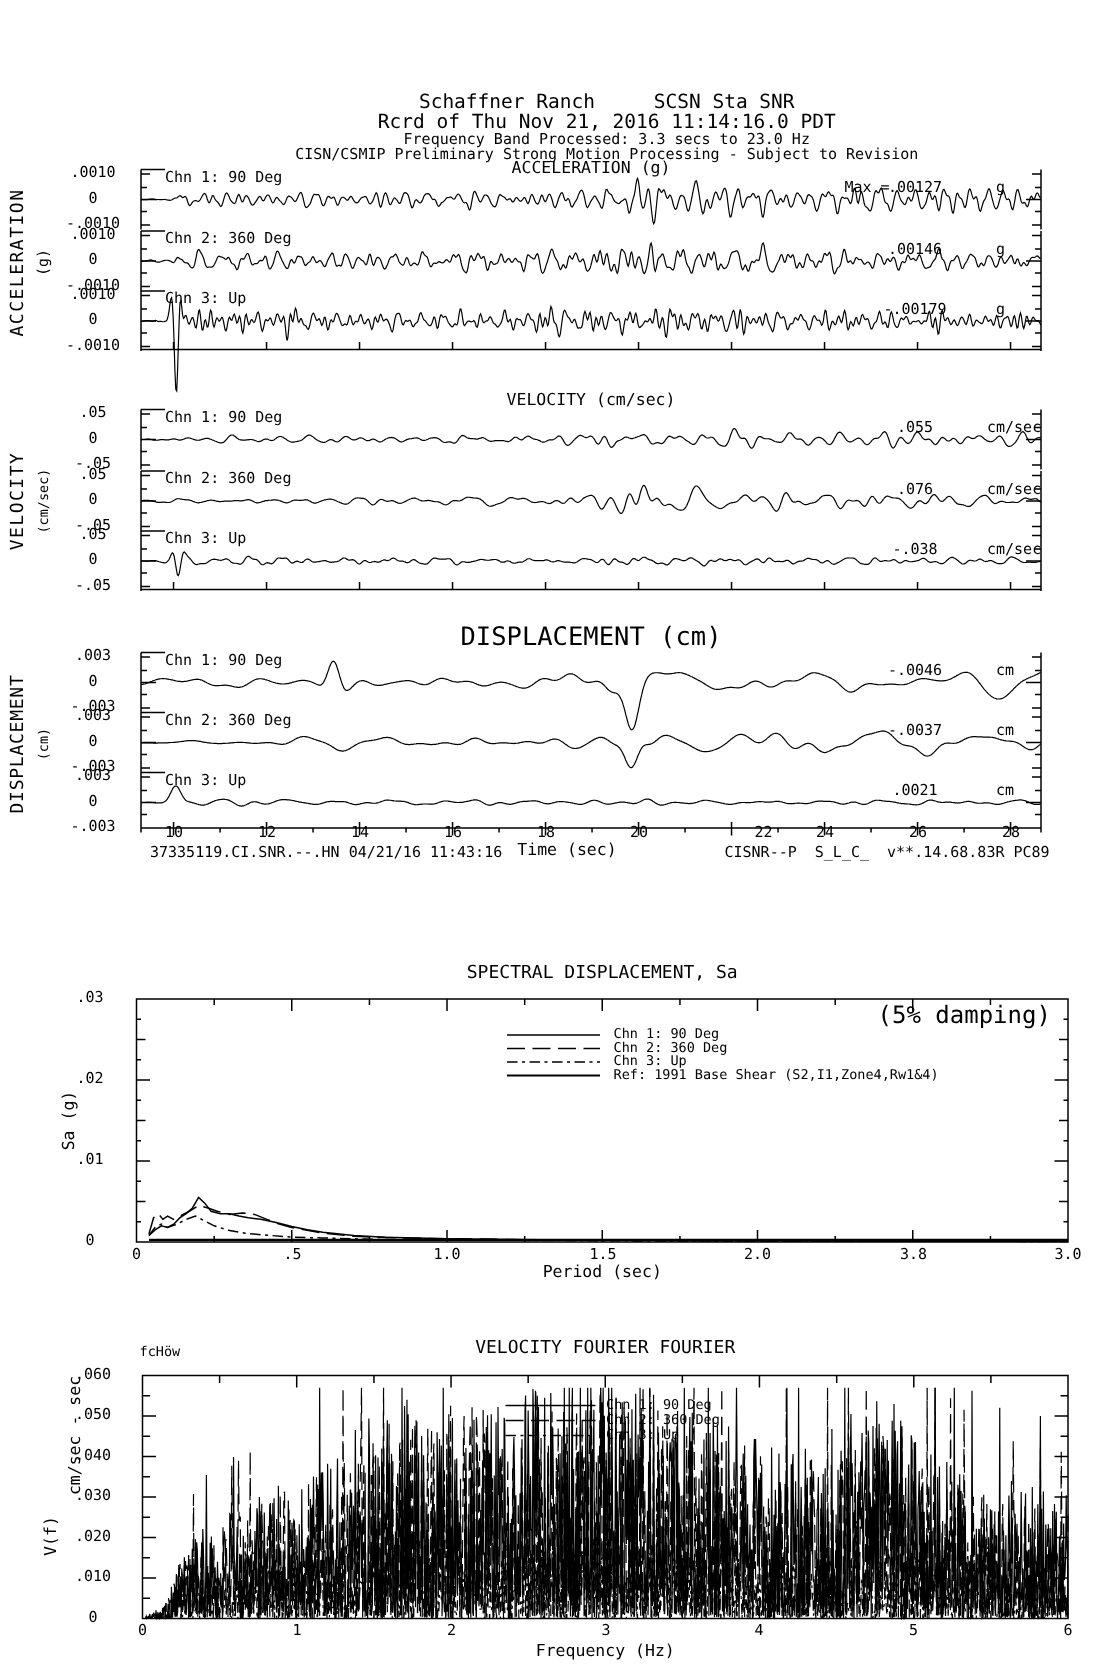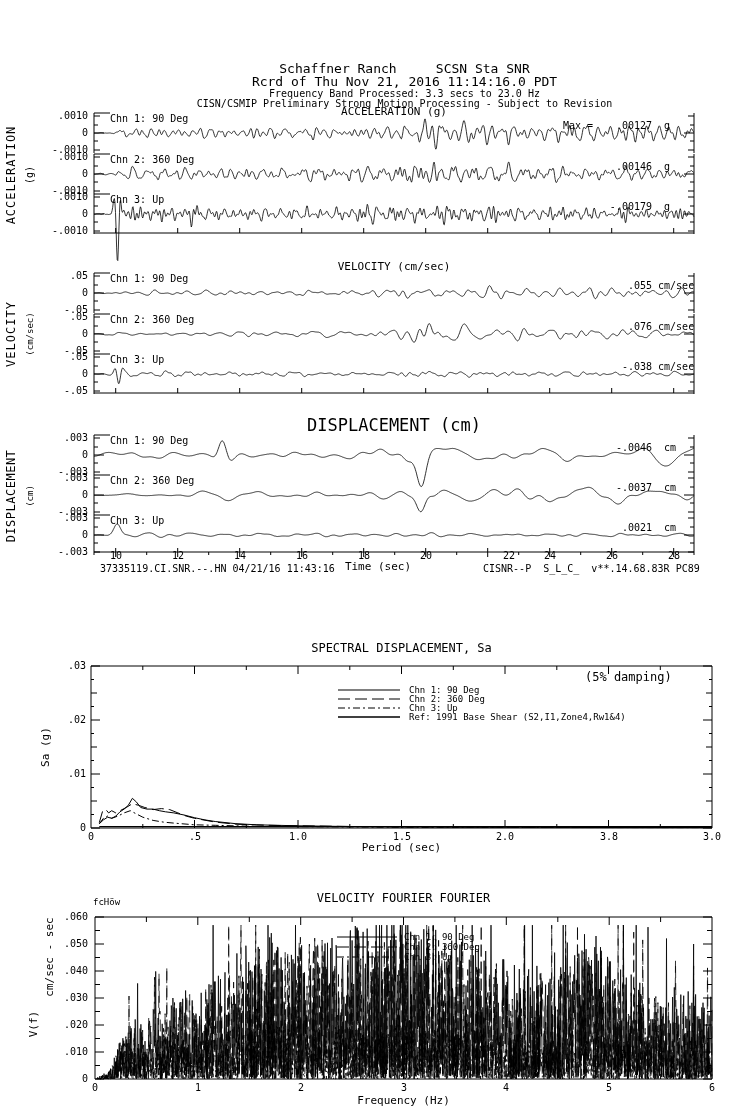--- a/index.html
+++ b/index.html
@@ -1,21 +1,21 @@
 <!DOCTYPE html>
 <html><head>
 <meta charset="utf-8">
 <style>
   html,body{margin:0;padding:0;background:#fff}
   .page{position:relative;width:739px;height:1115px;background:#fff;overflow:hidden;
         font-family:"DejaVu Sans Mono","Liberation Mono",monospace;color:#000}
   svg{position:absolute;left:0;top:0}
   .lab{position:absolute;font-size:10px;line-height:10px;white-space:pre}
   .ctr{text-align:center}
-  .yt{text-align:right}
+  .yt{text-align:center}
   .rot{transform:translate(-50%,-50%) rotate(-90deg);transform-origin:center}
 </style>
 </head>
 <body>
 
 <div class="page">
   <svg id="plots" width="739" height="1115">
       <path d="M94 113h16M94 113V153M94 116h6M694 116h-6M94 125h4M694 125h-4M94 133h10M694 133h-10M94 141h4M694 141h-4M94 150h6M694 150h-6M694 113V153M94 154h16M94 154V194M94 157h6M694 157h-6M94 166h4M694 166h-4M94 174h10M694 174h-10M94 182h4M694 182h-4M94 191h6M694 191h-6M694 154V194M94 194h16M94 194V234M94 197h6M694 197h-6M94 206h4M694 206h-4M94 214h10M694 214h-10M94 222h4M694 222h-4M94 231h6M694 231h-6M694 194V234M94 233H694M115.7 233v-5M177.7 233v-5M239.7 233v-5M301.7 233v-5M363.7 233v-5M425.7 233v-5M487.7 233v-5M549.7 233v-5M611.7 233v-5M673.7 233v-5" fill="none" stroke="#000" stroke-width="1"></path>
       <path d="M94.0 133.1L94.6 133.1L95.1 133.1L95.7 133.1L96.3 133.1L96.8 133.1L97.4 133.1L98.0 133.1L98.5 133.0L99.1 132.9L99.7 132.8L100.2 132.7L100.8 132.7L101.4 132.7L101.9 132.7L102.5 132.8L103.1 132.9L103.6 133.0L104.2 133.1L104.8 133.1L105.3 133.0L105.9 133.0L106.4 133.1L107.0 133.1L107.6 133.1L108.1 133.1L108.7 133.0L109.3 133.0L109.8 132.9L110.4 133.0L111.0 133.2L111.5 133.3L112.1 133.4L112.7 133.4L113.2 133.6L113.8 133.5L114.4 133.3L114.9 133.0L115.5 132.6L116.1 132.3L116.6 132.1L117.2 132.0L117.8 131.9L118.3 131.6L118.9 131.1L119.5 130.6L120.0 130.4L120.6 130.7L121.2 131.3L121.7 131.7L122.3 131.6L122.9 131.2L123.4 131.0L124.0 131.4L124.6 132.7L125.1 134.5L125.7 136.1L126.3 137.0L126.8 136.9L127.4 136.2L128.0 135.3L128.5 134.6L129.1 134.1L129.7 133.8L130.2 133.7L130.8 133.8L131.3 134.0L131.9 134.2L132.5 134.2L133.0 133.8L133.6 133.0L134.2 131.9L134.7 130.8L135.3 129.9L135.9 129.2L136.4 129.0L137.0 129.4L137.6 130.7L138.1 132.5L138.7 134.2L139.3 135.2L139.8 135.0L140.4 133.6L141.0 131.9L141.5 130.6L142.1 130.5L142.7 131.3L143.2 132.5L143.8 133.5L144.4 134.1L144.9 134.5L145.5 135.2L146.1 136.1L146.6 137.1L147.2 137.6L147.8 137.2L148.3 135.9L148.9 133.9L149.5 131.8L150.0 130.1L150.6 129.0L151.2 128.7L151.7 129.1L152.3 130.2L152.9 131.5L153.4 132.8L154.0 133.8L154.6 134.5L155.1 135.0L155.7 135.5L156.2 135.7L156.8 135.3L157.4 134.0L157.9 132.2L158.5 130.5L159.1 129.6L159.6 130.1L160.2 131.7L160.8 133.5L161.3 134.5L161.9 134.4L162.5 133.3L163.0 131.9L163.6 130.8L164.2 130.4L164.7 130.7L165.3 131.4L165.9 132.4L166.4 133.7L167.0 135.1L167.6 136.2L168.1 136.8L168.7 136.7L169.3 136.2L169.8 135.4L170.4 134.6L171.0 133.8L171.5 132.9L172.1 131.9L172.7 131.1L173.2 130.9L173.8 131.4L174.4 132.5L174.9 133.5L175.5 133.9L176.1 133.5L176.6 132.5L177.2 131.3L177.8 130.4L178.3 130.0L178.9 130.0L179.5 130.6L180.0 131.6L180.6 133.0L181.1 134.4L181.7 135.3L182.3 135.2L182.8 134.3L183.4 132.9L184.0 131.9L184.5 131.6L185.1 132.0L185.7 132.8L186.2 133.5L186.8 134.1L187.4 134.6L187.9 135.3L188.5 136.1L189.1 136.4L189.6 136.1L190.2 135.0L190.8 133.4L191.3 132.0L191.9 131.1L192.5 130.8L193.0 130.9L193.6 131.2L194.2 131.5L194.7 132.1L195.3 132.9L195.9 133.7L196.4 134.2L197.0 134.2L197.6 133.6L198.1 132.5L198.7 131.2L199.3 129.9L199.8 128.9L200.4 128.3L201.0 128.6L201.5 130.0L202.1 132.3L202.7 134.9L203.2 137.0L203.8 138.2L204.3 138.4L204.9 138.0L205.5 137.4L206.0 136.8L206.6 136.1L207.2 134.9L207.7 133.2L208.3 131.5L208.9 130.2L209.4 129.6L210.0 129.6L210.6 129.8L211.1 129.9L211.7 129.7L212.3 129.7L212.8 130.3L213.4 131.8L214.0 133.8L214.5 135.7L215.1 136.9L215.7 137.2L216.2 136.6L216.8 135.3L217.4 133.7L217.9 132.2L218.5 131.1L219.1 130.9L219.6 131.2L220.2 131.8L220.8 132.2L221.3 132.0L221.9 131.5L222.5 131.4L223.0 132.1L223.6 133.6L224.2 135.4L224.7 136.7L225.3 136.8L225.9 135.8L226.4 134.2L227.0 132.8L227.6 131.9L228.1 131.5L228.7 131.5L229.2 131.7L229.8 132.0L230.4 132.6L230.9 133.2L231.5 133.5L232.1 133.2L232.6 132.4L233.2 131.5L233.8 130.9L234.3 131.0L234.9 131.9L235.5 133.0L236.0 134.0L236.6 134.7L237.2 135.1L237.7 135.2L238.3 135.1L238.9 134.7L239.4 133.9L240.0 133.0L240.6 132.3L241.1 131.8L241.7 131.6L242.3 131.4L242.8 131.2L243.4 130.9L244.0 131.2L244.5 132.0L245.1 133.4L245.7 134.8L246.2 135.7L246.8 135.9L247.4 135.6L247.9 134.9L248.5 133.9L249.1 132.7L249.6 131.1L250.2 129.5L250.8 128.5L251.3 129.0L251.9 130.9L252.5 133.9L253.0 136.6L253.6 138.1L254.1 137.7L254.7 135.9L255.3 133.3L255.8 130.9L256.4 129.2L257.0 128.6L257.5 129.1L258.1 130.6L258.7 132.7L259.2 134.8L259.8 136.2L260.4 136.5L260.9 135.7L261.5 134.3L262.1 133.0L262.6 132.2L263.2 132.0L263.8 132.4L264.3 133.0L264.9 133.8L265.5 134.7L266.0 135.4L266.6 135.5L267.2 134.8L267.7 133.2L268.3 131.3L268.9 129.6L269.4 128.6L270.0 128.4L270.6 128.6L271.1 128.9L271.7 129.4L272.3 130.5L272.8 132.4L273.4 134.9L274.0 137.2L274.5 138.5L275.1 138.3L275.7 136.9L276.2 135.1L276.8 133.7L277.4 133.1L277.9 133.4L278.5 134.0L279.0 134.7L279.6 135.2L280.2 135.3L280.7 135.0L281.3 134.1L281.9 132.8L282.4 131.4L283.0 130.2L283.6 129.5L284.1 129.2L284.7 129.2L285.3 129.1L285.8 129.2L286.4 129.7L287.0 130.6L287.5 131.7L288.1 132.6L288.7 133.0L289.2 132.9L289.8 132.9L290.4 133.5L290.9 134.8L291.5 136.3L292.1 137.4L292.6 137.6L293.2 136.9L293.8 135.9L294.3 135.1L294.9 134.8L295.5 134.5L296.0 134.1L296.6 133.4L297.2 132.6L297.7 132.0L298.3 131.7L298.9 131.7L299.4 131.6L300.0 131.4L300.6 131.4L301.1 131.6L301.7 132.2L302.2 132.7L302.8 132.8L303.4 132.3L303.9 131.2L304.5 130.2L305.1 129.5L305.6 129.4L306.2 129.9L306.8 130.7L307.3 131.8L307.9 133.1L308.5 134.2L309.0 135.0L309.6 135.2L310.2 135.0L310.7 135.0L311.3 135.7L311.9 137.2L312.4 139.0L313.0 140.0L313.6 139.3L314.1 136.8L314.7 133.4L315.3 130.2L315.8 128.2L316.4 127.6L317.0 128.1L317.5 129.2L318.1 130.6L318.7 132.0L319.2 133.4L319.8 134.3L320.4 134.6L320.9 134.1L321.5 132.9L322.1 131.6L322.6 130.6L323.2 130.0L323.8 130.0L324.3 130.1L324.9 130.5L325.5 131.2L326.0 132.2L326.6 133.5L327.1 134.9L327.7 136.0L328.3 136.8L328.8 137.4L329.4 137.8L330.0 137.9L330.5 137.4L331.1 136.0L331.7 133.9L332.2 131.8L332.8 130.3L333.4 129.7L333.9 130.0L334.5 130.5L335.1 130.9L335.6 131.2L336.2 131.5L336.8 132.0L337.3 132.8L337.9 133.3L338.5 133.3L339.0 132.8L339.6 132.5L340.2 132.6L340.7 133.3L341.3 134.2L341.9 134.7L342.4 134.4L343.0 133.4L343.6 132.3L344.1 131.7L344.7 131.8L345.3 132.5L345.8 133.3L346.4 133.9L347.0 134.2L347.5 134.0L348.1 133.4L348.7 132.6L349.2 131.9L349.8 131.7L350.4 132.5L350.9 133.9L351.5 135.3L352.0 135.7L352.6 134.8L353.2 132.9L353.7 130.9L354.3 129.7L354.9 129.8L355.4 130.9L356.0 132.4L356.6 133.8L357.1 134.9L357.7 135.7L358.3 136.1L358.8 135.8L359.4 134.7L360.0 132.9L360.5 131.1L361.1 130.1L361.7 130.5L362.2 132.0L362.8 133.6L363.4 134.5L363.9 134.2L364.5 132.8L365.1 131.2L365.6 130.0L366.2 129.5L366.8 129.8L367.3 130.9L367.9 132.7L368.5 134.8L369.0 136.8L369.6 138.1L370.2 138.4L370.7 137.5L371.3 135.9L371.9 134.0L372.4 132.3L373.0 130.8L373.6 129.5L374.1 128.6L374.7 128.4L375.3 129.3L375.8 131.0L376.4 132.8L376.9 133.8L377.5 133.7L378.1 132.9L378.6 132.3L379.2 132.7L379.8 134.3L380.3 136.3L380.9 137.7L381.5 138.0L382.0 137.3L382.6 136.1L383.2 135.0L383.7 134.2L384.3 133.3L384.9 132.1L385.4 130.6L386.0 129.1L386.6 127.9L387.1 127.1L387.7 126.8L388.3 127.2L388.8 128.4L389.4 130.5L390.0 133.2L390.5 135.9L391.1 137.8L391.7 138.4L392.2 137.7L392.8 136.5L393.4 135.2L393.9 134.2L394.5 133.3L395.1 132.4L395.6 131.5L396.2 130.8L396.8 130.8L397.3 131.5L397.9 132.6L398.5 133.7L399.0 134.6L399.6 135.6L400.1 136.9L400.7 138.3L401.3 138.9L401.8 138.0L402.4 135.4L403.0 131.6L403.5 128.2L404.1 126.3L404.7 126.2L405.2 127.3L405.8 128.4L406.4 129.1L406.9 129.3L407.5 129.7L408.1 130.6L408.6 132.0L409.2 133.3L409.8 134.2L410.3 134.6L410.9 135.0L411.5 135.4L412.0 135.7L412.6 135.8L413.2 135.3L413.7 134.7L414.3 134.2L414.9 133.8L415.4 133.5L416.0 133.0L416.6 132.6L417.1 132.8L417.7 134.4L418.3 137.3L418.8 140.3L419.4 142.1L420.0 141.5L420.5 139.2L421.1 136.2L421.7 133.9L422.2 132.1L422.8 130.2L423.4 127.2L423.9 123.5L424.5 120.1L425.0 118.9L425.6 120.7L426.2 124.8L426.7 129.9L427.3 134.4L427.9 137.3L428.4 138.6L429.0 138.6L429.6 137.5L430.1 135.2L430.7 132.0L431.3 128.7L431.8 126.3L432.4 126.0L433.0 128.2L433.5 132.5L434.1 138.0L434.7 143.3L435.2 147.4L435.8 149.2L436.4 148.1L436.9 144.1L437.5 138.3L438.1 132.2L438.6 127.7L439.2 125.8L439.8 126.2L440.3 127.5L440.9 128.3L441.5 127.9L442.0 127.0L442.6 126.6L443.2 127.6L443.7 129.5L444.3 131.4L444.9 132.3L445.4 131.9L446.0 130.8L446.6 130.1L447.1 130.4L447.7 131.8L448.3 134.0L448.8 136.2L449.4 138.0L449.9 139.2L450.5 139.5L451.1 138.8L451.6 137.2L452.2 134.9L452.8 132.7L453.3 131.2L453.9 130.4L454.5 130.3L455.0 130.5L455.6 130.8L456.2 131.7L456.7 133.4L457.3 135.9L457.9 138.6L458.4 140.4L459.0 140.7L459.6 139.4L460.1 137.0L460.7 134.3L461.3 131.5L461.8 128.7L462.4 125.8L463.0 123.0L463.5 121.0L464.1 120.5L464.7 121.8L465.2 124.4L465.8 127.9L466.4 131.6L466.9 135.4L467.5 138.8L468.1 141.4L468.6 142.5L469.2 141.6L469.8 138.9L470.3 135.8L470.9 133.5L471.5 133.1L472.0 134.6L472.6 136.9L473.2 138.6L473.7 138.8L474.3 137.6L474.8 135.3L475.4 132.7L476.0 130.4L476.5 128.8L477.1 128.0L477.7 128.4L478.2 129.6L478.8 131.4L479.4 132.8L479.9 133.2L480.5 132.4L481.1 130.6L481.6 128.6L482.2 126.8L482.8 125.7L483.3 125.5L483.9 126.5L484.5 129.1L485.0 133.1L485.6 138.0L486.2 142.3L486.7 144.7L487.3 144.5L487.9 142.3L488.4 139.0L489.0 135.9L489.6 133.5L490.1 131.5L490.7 129.6L491.3 127.5L491.8 126.0L492.4 126.0L493.0 127.8L493.5 131.0L494.1 134.6L494.7 137.3L495.2 138.4L495.8 137.8L496.4 136.2L496.9 134.4L497.5 132.8L498.0 131.8L498.6 131.3L499.2 131.3L499.7 131.4L500.3 131.1L500.9 130.4L501.4 129.5L502.0 129.0L502.6 129.3L503.1 130.4L503.7 131.6L504.3 132.0L504.8 131.4L505.4 130.6L506.0 130.9L506.5 133.1L507.1 137.2L507.7 141.6L508.2 144.5L508.8 144.7L509.4 142.1L509.9 138.0L510.5 134.1L511.1 131.2L511.6 129.5L512.2 128.6L512.8 127.8L513.3 127.2L513.9 126.8L514.5 126.9L515.0 127.8L515.6 129.3L516.2 131.3L516.7 133.4L517.3 135.3L517.9 136.3L518.4 136.2L519.0 135.0L519.6 133.4L520.1 132.5L520.7 132.6L521.3 133.6L521.8 134.5L522.4 134.4L522.9 133.1L523.5 131.2L524.1 130.0L524.6 130.3L525.2 132.1L525.8 134.5L526.3 136.7L526.9 137.9L527.5 138.1L528.0 137.6L528.6 136.5L529.2 134.8L529.7 132.8L530.3 130.8L530.9 129.2L531.4 128.6L532.0 128.8L532.6 129.5L533.1 130.3L533.7 131.0L534.3 131.8L534.8 133.1L535.4 134.6L536.0 135.7L536.5 135.8L537.1 134.6L537.7 132.7L538.2 130.9L538.8 129.9L539.4 129.8L539.9 130.2L540.5 130.6L541.1 131.0L541.6 131.8L542.2 133.3L542.8 135.6L543.3 138.0L543.9 140.0L544.5 140.8L545.0 140.2L545.6 138.6L546.2 136.3L546.7 133.8L547.3 131.5L547.8 129.9L548.4 129.3L549.0 129.8L549.5 130.6L550.1 131.1L550.7 130.8L551.2 129.6L551.8 128.4L552.4 127.9L552.9 128.4L553.5 129.5L554.1 130.3L554.6 130.4L555.2 130.2L555.8 130.8L556.3 132.9L556.9 136.4L557.5 140.1L558.0 142.4L558.6 142.4L559.2 140.3L559.7 137.0L560.3 134.0L560.9 132.2L561.4 131.5L562.0 131.6L562.6 132.0L563.1 132.2L563.7 132.1L564.3 132.0L564.8 132.1L565.4 132.8L566.0 134.0L566.5 135.2L567.1 135.7L567.7 134.5L568.2 131.8L568.8 128.3L569.4 125.7L569.9 125.4L570.5 127.7L571.1 131.5L571.6 134.7L572.2 135.5L572.7 133.7L573.3 130.5L573.9 128.1L574.4 127.8L575.0 129.7L575.6 132.7L576.1 135.5L576.7 137.2L577.3 137.9L577.8 138.2L578.4 138.7L579.0 139.6L579.5 140.4L580.1 140.7L580.7 140.1L581.2 138.4L581.8 135.7L582.4 132.5L582.9 129.6L583.5 127.7L584.1 127.1L584.6 127.7L585.2 128.4L585.8 128.5L586.3 127.6L586.9 126.1L587.5 125.4L588.0 126.2L588.6 128.5L589.2 131.5L589.7 133.9L590.3 135.1L590.9 135.4L591.4 135.6L592.0 136.5L592.6 138.2L593.1 140.0L593.7 140.8L594.3 140.4L594.8 138.7L595.4 136.2L595.9 133.5L596.5 130.9L597.1 128.7L597.6 127.4L598.2 127.2L598.8 128.1L599.3 129.8L599.9 131.6L600.5 133.1L601.0 134.1L601.6 134.8L602.2 135.6L602.7 136.2L603.3 136.4L603.9 135.6L604.4 134.1L605.0 132.4L605.6 131.6L606.1 131.9L606.7 133.1L607.3 134.0L607.8 133.9L608.4 132.4L609.0 130.1L609.5 127.9L610.1 126.6L610.7 126.6L611.2 127.8L611.8 129.9L612.4 132.5L612.9 135.2L613.5 137.5L614.1 138.8L614.6 139.2L615.2 138.7L615.8 137.9L616.3 137.1L616.9 136.2L617.5 134.7L618.0 132.6L618.6 130.2L619.2 128.5L619.7 128.3L620.3 129.6L620.8 131.6L621.4 132.9L622.0 132.8L622.5 131.6L623.1 130.6L623.7 131.0L624.2 133.2L624.8 136.5L625.4 139.4L625.9 140.4L626.5 139.0L627.1 135.6L627.6 131.6L628.2 128.3L628.8 126.4L629.3 126.2L629.9 127.3L630.5 128.9L631.0 130.1L631.6 130.6L632.2 130.6L632.7 131.0L633.3 132.6L633.9 135.7L634.4 139.2L635.0 141.8L635.6 142.0L636.1 139.5L636.7 135.3L637.3 131.4L637.8 129.1L638.4 128.9L639.0 130.0L639.5 131.3L640.1 131.9L640.7 132.3L641.2 132.9L641.8 134.4L642.4 136.4L642.9 138.0L643.5 138.3L644.1 136.7L644.6 133.7L645.2 130.3L645.7 127.4L646.3 126.0L646.9 126.3L647.4 127.9L648.0 130.1L648.6 131.8L649.1 132.6L649.7 132.2L650.3 131.4L650.8 131.2L651.4 132.4L652.0 135.1L652.5 138.2L653.1 140.5L653.7 140.9L654.2 139.5L654.8 137.2L655.4 135.2L655.9 133.9L656.5 133.1L657.1 132.0L657.6 130.3L658.2 128.2L658.8 126.4L659.3 125.8L659.9 126.6L660.5 128.5L661.0 130.8L661.6 133.1L662.2 135.3L662.7 137.1L663.3 138.5L663.9 139.3L664.4 139.2L665.0 138.1L665.6 136.5L666.1 134.5L666.7 132.4L667.3 130.2L667.8 128.3L668.4 127.2L669.0 127.1L669.5 128.4L670.1 130.4L670.6 132.2L671.2 133.0L671.8 132.9L672.3 132.6L672.9 133.1L673.5 134.8L674.0 137.3L674.6 139.3L675.2 139.8L675.7 138.2L676.3 135.1L676.9 131.4L677.4 128.4L678.0 126.6L678.6 126.4L679.1 127.6L679.7 129.7L680.3 132.2L680.8 134.3L681.4 135.3L682.0 135.4L682.5 135.0L683.1 135.1L683.7 135.9L684.2 137.1L684.8 137.8L685.4 137.3L685.9 135.3L686.5 132.9L687.1 131.2L687.6 130.8L688.2 131.6L688.8 132.6L689.3 132.8L689.9 131.8L690.5 130.2L691.0 128.9L691.6 128.6L692.2 129.3L692.7 130.5L693.3 131.5L693.8 131.9" fill="none" stroke="#000" stroke-width="0.8"></path>
       <path d="M94.0 174.2L94.6 174.2L95.1 174.2L95.7 174.1L96.3 174.0L96.8 173.9L97.4 173.9L98.0 173.8L98.5 173.7L99.1 173.5L99.7 173.4L100.2 173.3L100.8 173.3L101.4 173.5L101.9 173.7L102.5 174.0L103.1 174.2L103.6 174.4L104.2 174.6L104.8 174.7L105.3 174.8L105.9 174.8L106.4 174.7L107.0 174.5L107.6 174.3L108.1 174.1L108.7 173.9L109.3 173.7L109.8 173.6L110.4 173.5L111.0 173.5L111.5 173.5L112.1 173.6L112.7 173.8L113.2 173.9L113.8 174.2L114.4 174.5L114.9 174.9L115.5 175.1L116.1 174.9L116.6 174.2L117.2 173.1L117.8 172.1L118.3 171.6L118.9 171.7L119.5 172.2L120.0 172.6L120.6 172.8L121.2 173.0L121.7 173.5L122.3 174.2L122.9 174.9L123.4 175.2L124.0 175.3L124.6 175.2L125.1 175.4L125.7 176.0L126.3 176.9L126.8 177.7L127.4 178.3L128.0 178.6L128.5 178.6L129.1 178.0L129.7 176.6L130.2 174.2L130.8 171.3L131.3 168.5L131.9 166.7L132.5 166.3L133.0 166.8L133.6 167.9L134.2 168.9L134.7 169.9L135.3 171.1L135.9 172.7L136.4 174.7L137.0 176.5L137.6 177.8L138.1 178.3L138.7 178.2L139.3 178.0L139.8 178.0L140.4 178.1L141.0 178.1L141.5 177.9L142.1 177.5L142.7 176.7L143.2 175.7L143.8 174.5L144.4 173.1L144.9 171.8L145.5 171.0L146.1 170.8L146.6 171.0L147.2 171.3L147.8 171.4L148.3 171.5L148.9 171.8L149.5 172.2L150.0 172.7L150.6 172.9L151.2 172.5L151.7 171.9L152.3 171.6L152.9 172.1L153.4 173.4L154.0 174.8L154.6 175.7L155.1 176.0L155.7 176.0L156.2 176.4L156.8 177.5L157.4 179.0L157.9 179.8L158.5 179.4L159.1 177.7L159.6 175.4L160.2 173.4L160.8 172.5L161.3 172.4L161.9 172.7L162.5 172.8L163.0 172.1L163.6 171.0L164.2 169.8L164.7 169.0L165.3 169.0L165.9 170.0L166.4 171.8L167.0 173.9L167.6 175.6L168.1 176.5L168.7 176.6L169.3 176.1L169.8 175.7L170.4 175.7L171.0 175.8L171.5 175.7L172.1 175.1L172.7 174.3L173.2 173.7L173.8 173.6L174.4 173.8L174.9 173.8L175.5 173.1L176.1 171.8L176.6 170.8L177.2 171.0L177.8 172.6L178.3 175.1L178.9 177.6L179.5 179.1L180.0 179.4L180.6 178.8L181.1 177.8L181.7 176.7L182.3 175.2L182.8 173.3L183.4 171.1L184.0 168.9L184.5 167.6L185.1 167.4L185.7 168.1L186.2 169.4L186.8 170.8L187.4 172.2L187.9 173.4L188.5 174.6L189.1 175.7L189.6 176.8L190.2 177.8L190.8 178.7L191.3 179.1L191.9 178.8L192.5 177.5L193.0 175.7L193.6 173.9L194.2 173.0L194.7 173.3L195.3 174.4L195.9 175.3L196.4 175.3L197.0 174.1L197.6 172.6L198.1 171.3L198.7 170.8L199.3 170.9L199.8 171.1L200.4 171.2L201.0 171.4L201.5 172.2L202.1 173.7L202.7 175.5L203.2 176.7L203.8 177.0L204.3 176.5L204.9 175.7L205.5 175.2L206.0 174.9L206.6 174.4L207.2 173.5L207.7 172.3L208.3 171.3L208.9 171.3L209.4 172.2L210.0 173.5L210.6 174.7L211.1 175.1L211.7 174.8L212.3 174.2L212.8 173.8L213.4 173.7L214.0 174.1L214.5 174.9L215.1 176.0L215.7 177.1L216.2 177.7L216.8 177.6L217.4 176.6L217.9 175.1L218.5 173.5L219.1 172.3L219.6 171.3L220.2 170.4L220.8 169.4L221.3 168.7L221.9 169.0L222.5 170.6L223.0 173.1L223.6 175.6L224.2 177.2L224.7 177.5L225.3 177.1L225.9 176.8L226.4 176.9L227.0 177.3L227.6 177.0L228.1 175.7L228.7 173.5L229.2 171.2L229.8 169.7L230.4 169.3L230.9 169.7L231.5 170.6L232.1 171.7L232.6 172.9L233.2 174.5L233.8 176.4L234.3 178.0L234.9 178.9L235.5 178.7L236.0 177.5L236.6 175.9L237.2 174.2L237.7 172.9L238.3 172.0L238.9 171.6L239.4 171.8L240.0 172.4L240.6 173.0L241.1 173.5L241.7 173.8L242.3 174.2L242.8 175.0L243.4 175.9L244.0 176.5L244.5 175.9L245.1 174.0L245.7 171.5L246.2 169.7L246.8 169.5L247.4 171.2L247.9 173.9L248.5 176.2L249.1 176.9L249.6 176.0L250.2 174.3L250.8 172.7L251.3 171.8L251.9 171.6L252.5 171.7L253.0 172.2L253.6 173.0L254.1 174.3L254.7 176.0L255.3 177.7L255.8 178.9L256.4 179.3L257.0 179.0L257.5 178.1L258.1 176.9L258.7 175.4L259.2 173.8L259.8 172.5L260.4 171.6L260.9 171.3L261.5 171.3L262.1 171.1L262.6 170.5L263.2 169.8L263.8 169.4L264.3 170.0L264.9 171.3L265.5 172.9L266.0 174.3L266.6 175.3L267.2 175.9L267.7 176.4L268.3 176.8L268.9 176.7L269.4 175.8L270.0 174.1L270.6 172.5L271.1 171.7L271.7 172.2L272.3 173.7L272.8 175.6L273.4 176.8L274.0 177.2L274.5 176.7L275.1 176.0L275.7 175.5L276.2 175.4L276.8 175.6L277.4 176.1L277.9 176.6L278.5 176.6L279.0 175.8L279.6 174.1L280.2 171.7L280.7 169.4L281.3 168.1L281.9 168.0L282.4 168.9L283.0 169.9L283.6 170.5L284.1 170.8L284.7 171.3L285.3 172.6L285.8 174.6L286.4 176.6L287.0 177.8L287.5 177.8L288.1 176.9L288.7 175.9L289.2 175.4L289.8 175.4L290.4 175.6L290.9 175.6L291.5 175.2L292.1 174.7L292.6 174.4L293.2 174.6L293.8 174.9L294.3 175.2L294.9 175.3L295.5 175.1L296.0 174.7L296.6 174.0L297.2 173.4L297.7 173.1L298.3 173.3L298.9 174.0L299.4 174.7L300.0 174.8L300.6 173.9L301.1 172.2L301.7 170.6L302.2 169.8L302.8 170.1L303.4 171.0L303.9 171.5L304.5 171.1L305.1 170.2L305.6 169.6L306.2 170.2L306.8 172.1L307.3 174.8L307.9 177.3L308.5 179.0L309.0 180.1L309.6 180.9L310.2 181.6L310.7 181.9L311.3 181.1L311.9 178.9L312.4 175.9L313.0 172.8L313.6 170.9L314.1 170.5L314.7 171.4L315.3 172.7L315.8 173.7L316.4 173.6L317.0 172.6L317.5 171.1L318.1 169.7L318.7 169.0L319.2 169.5L319.8 170.7L320.4 171.9L320.9 172.3L321.5 171.8L322.1 171.1L322.6 171.1L323.2 172.7L323.8 175.5L324.3 178.5L324.9 180.2L325.5 179.8L326.0 177.9L326.6 175.7L327.1 174.4L327.7 174.4L328.3 175.3L328.8 176.0L329.4 176.3L330.0 176.1L330.5 175.9L331.1 175.7L331.7 175.3L332.2 174.2L332.8 172.4L333.4 170.5L333.9 169.4L334.5 169.7L335.1 171.2L335.6 173.2L336.2 174.6L336.8 175.0L337.3 174.4L337.9 173.4L338.5 172.6L339.0 172.3L339.6 172.7L340.2 173.6L340.7 174.5L341.3 174.9L341.9 174.6L342.4 173.7L343.0 172.7L343.6 172.2L344.1 172.6L344.7 173.5L345.3 174.3L345.8 174.6L346.4 174.5L347.0 174.8L347.5 176.0L348.1 178.2L348.7 180.3L349.2 181.0L349.8 179.6L350.4 176.6L350.9 173.2L351.5 170.7L352.0 169.8L352.6 170.1L353.2 170.8L353.7 171.3L354.3 171.7L354.9 172.0L355.4 172.5L356.0 172.7L356.6 172.2L357.1 170.9L357.7 169.6L358.3 169.1L358.8 170.2L359.4 172.8L360.0 176.2L360.5 179.3L361.1 181.4L361.7 182.2L362.2 181.9L362.8 180.8L363.4 179.2L363.9 177.4L364.5 175.6L365.1 173.9L365.6 172.1L366.2 170.2L366.8 168.2L367.3 166.7L367.9 166.1L368.5 166.8L369.0 168.5L369.6 170.4L370.2 171.9L370.7 172.8L371.3 173.5L371.9 174.8L372.4 176.8L373.0 178.7L373.6 179.7L374.1 179.2L374.7 177.8L375.3 176.6L375.8 176.6L376.4 177.7L376.9 178.7L377.5 178.4L378.1 176.4L378.6 173.6L379.2 171.3L379.8 170.5L380.3 171.2L380.9 172.3L381.5 172.8L382.0 172.1L382.6 170.6L383.2 169.2L383.7 168.7L384.3 169.3L384.9 170.7L385.4 172.5L386.0 173.9L386.6 174.6L387.1 174.4L387.7 173.6L388.3 172.8L388.8 172.8L389.4 174.1L390.0 176.3L390.5 178.7L391.1 180.3L391.7 180.8L392.2 180.4L392.8 179.7L393.4 178.7L393.9 177.1L394.5 174.8L395.1 172.1L395.6 170.1L396.2 169.8L396.8 171.4L397.3 173.6L397.9 174.7L398.5 173.7L399.0 170.9L399.6 168.1L400.1 167.2L400.7 168.9L401.3 172.3L401.8 175.3L402.4 176.4L403.0 174.9L403.5 172.1L404.1 169.7L404.7 169.1L405.2 170.8L405.8 174.0L406.4 177.4L406.9 179.9L407.5 180.7L408.1 179.8L408.6 177.9L409.2 176.4L409.8 176.4L410.3 178.2L410.9 180.8L411.5 182.2L412.0 181.0L412.6 177.2L413.2 172.2L413.7 168.2L414.3 166.3L414.9 166.4L415.4 167.1L416.0 167.8L416.6 168.8L417.1 170.7L417.7 173.7L418.3 176.5L418.8 177.5L419.4 175.7L420.0 172.1L420.5 168.8L421.1 168.0L421.7 170.2L422.2 174.1L422.8 177.4L423.4 178.6L423.9 177.5L424.5 175.1L425.0 172.7L425.6 171.4L426.2 171.3L426.7 172.4L427.3 174.5L427.9 177.3L428.4 180.0L429.0 181.9L429.6 182.4L430.1 181.6L430.7 179.9L431.3 177.6L431.8 174.8L432.4 171.1L433.0 166.8L433.5 163.2L434.1 162.1L434.7 164.4L435.2 169.6L435.8 175.7L436.4 179.9L436.9 180.8L437.5 178.8L438.1 175.7L438.6 173.2L439.2 172.0L439.8 171.5L440.3 171.0L440.9 170.1L441.5 169.3L442.0 169.5L442.6 171.0L443.2 173.5L443.7 175.9L444.3 177.6L444.9 178.3L445.4 178.3L446.0 178.2L446.6 178.2L447.1 178.6L447.7 179.2L448.3 179.9L448.8 179.9L449.4 178.6L449.9 175.9L450.5 172.3L451.1 169.0L451.6 167.4L452.2 167.9L452.8 169.6L453.3 171.0L453.9 170.7L454.5 169.0L455.0 167.1L455.6 166.5L456.2 168.0L456.7 170.9L457.3 173.9L457.9 175.9L458.4 177.0L459.0 177.8L459.6 179.0L460.1 180.6L460.7 182.0L461.3 182.1L461.8 180.7L462.4 178.3L463.0 175.8L463.5 173.8L464.1 172.5L464.7 171.4L465.2 170.5L465.8 169.9L466.4 169.7L466.9 170.5L467.5 172.2L468.1 174.3L468.6 176.4L469.2 177.7L469.8 177.7L470.3 176.2L470.9 173.6L471.5 170.9L472.0 169.2L472.6 169.3L473.2 170.9L473.7 172.6L474.3 173.1L474.8 171.8L475.4 169.6L476.0 168.1L476.5 168.9L477.1 172.0L477.7 176.1L478.2 179.2L478.8 180.0L479.4 178.9L479.9 177.1L480.5 176.1L481.1 176.4L481.6 177.6L482.2 178.7L482.8 179.1L483.3 178.9L483.9 178.5L484.5 177.9L485.0 177.0L485.6 175.6L486.2 173.6L486.7 171.4L487.3 169.6L487.9 168.5L488.4 168.1L489.0 167.9L489.6 167.8L490.1 167.6L490.7 167.3L491.3 167.3L491.8 167.8L492.4 169.1L493.0 171.3L493.5 174.3L494.1 177.2L494.7 179.3L495.2 179.8L495.8 178.8L496.4 177.4L496.9 176.7L497.5 177.6L498.0 179.4L498.6 180.8L499.2 180.7L499.7 178.9L500.3 176.5L500.9 174.8L501.4 174.2L502.0 174.6L502.6 175.0L503.1 174.7L503.7 173.8L504.3 173.2L504.8 173.3L505.4 173.7L506.0 173.5L506.5 171.7L507.1 168.5L507.7 165.0L508.2 162.5L508.8 162.0L509.4 163.6L509.9 166.7L510.5 170.1L511.1 173.4L511.6 176.1L512.2 178.1L512.8 179.5L513.3 180.4L513.9 180.9L514.5 181.3L515.0 181.4L515.6 181.1L516.2 180.3L516.7 179.0L517.3 177.5L517.9 176.2L518.4 175.2L519.0 174.2L519.6 172.8L520.1 171.1L520.7 169.9L521.3 169.9L521.8 171.3L522.4 173.4L522.9 174.9L523.5 174.7L524.1 173.0L524.6 170.9L525.2 169.7L525.8 170.0L526.3 171.0L526.9 171.7L527.5 171.4L528.0 170.3L528.6 169.9L529.2 171.1L529.7 173.8L530.3 176.7L530.9 178.6L531.4 178.6L532.0 177.2L532.6 175.8L533.1 175.2L533.7 175.9L534.3 177.2L534.8 178.3L535.4 178.3L536.0 177.0L536.5 174.7L537.1 172.1L537.7 170.1L538.2 169.3L538.8 169.9L539.4 171.4L539.9 172.9L540.5 173.7L541.1 173.9L541.6 173.9L542.2 174.4L542.8 175.8L543.3 177.4L543.9 178.2L544.5 177.6L545.0 176.1L545.6 174.5L546.2 173.9L546.7 174.3L547.3 174.9L547.8 174.5L548.4 172.9L549.0 170.7L549.5 169.2L550.1 169.0L550.7 169.7L551.2 170.3L551.8 170.0L552.4 169.0L552.9 168.2L553.5 169.0L554.1 171.7L554.6 175.6L555.2 179.4L555.8 181.9L556.3 182.6L556.9 181.9L557.5 180.5L558.0 179.3L558.6 178.5L559.2 178.1L559.7 177.6L560.3 176.4L560.9 174.3L561.4 171.3L562.0 168.3L562.6 166.3L563.1 166.4L563.7 168.4L564.3 171.4L564.8 173.9L565.4 174.9L566.0 174.6L566.5 174.0L567.1 173.9L567.7 174.7L568.2 175.7L568.8 175.9L569.4 174.9L569.9 173.3L570.5 172.0L571.1 171.6L571.6 172.1L572.2 172.8L572.7 173.1L573.3 173.0L573.9 172.9L574.4 173.4L575.0 174.4L575.6 175.5L576.1 176.1L576.7 176.1L577.3 175.6L577.8 175.0L578.4 174.7L579.0 174.8L579.5 175.3L580.1 176.2L580.7 177.4L581.2 178.5L581.8 178.8L582.4 177.9L582.9 175.7L583.5 172.9L584.1 170.5L584.6 169.3L585.2 169.1L585.8 169.6L586.3 170.1L586.9 170.6L587.5 171.4L588.0 172.8L588.6 174.6L589.2 176.0L589.7 176.2L590.3 175.3L590.9 173.7L591.4 172.7L592.0 172.6L592.6 173.4L593.1 174.1L593.7 174.2L594.3 173.5L594.8 172.4L595.4 171.6L595.9 171.6L596.5 172.5L597.1 174.3L597.6 176.5L598.2 178.6L598.8 179.9L599.3 180.0L599.9 178.7L600.5 176.7L601.0 175.0L601.6 174.3L602.2 174.6L602.7 175.1L603.3 175.0L603.9 173.8L604.4 171.9L605.0 170.4L605.6 170.2L606.1 171.2L606.7 172.4L607.3 173.1L607.8 172.9L608.4 172.4L609.0 172.3L609.5 172.8L610.1 173.5L610.7 173.7L611.2 173.0L611.8 171.7L612.4 170.4L612.9 169.9L613.5 170.6L614.1 172.1L614.6 173.9L615.2 175.7L615.8 177.2L616.3 178.3L616.9 178.8L617.5 178.9L618.0 178.7L618.6 178.4L619.2 178.3L619.7 178.1L620.3 177.7L620.8 176.7L621.4 175.5L622.0 174.4L622.5 173.7L623.1 173.2L623.7 172.3L624.2 170.7L624.8 168.4L625.4 166.5L625.9 165.8L626.5 166.8L627.1 169.0L627.6 171.3L628.2 172.7L628.8 173.3L629.3 173.9L629.9 175.3L630.5 177.4L631.0 179.5L631.6 180.4L632.2 179.8L632.7 177.8L633.3 175.7L633.9 174.2L634.4 173.7L635.0 173.7L635.6 173.6L636.1 173.2L636.7 172.3L637.3 171.3L637.8 170.6L638.4 170.6L639.0 171.5L639.5 173.1L640.1 175.4L640.7 177.5L641.2 178.9L641.8 179.1L642.4 178.2L642.9 176.9L643.5 175.7L644.1 174.8L644.6 174.0L645.2 172.9L645.7 171.5L646.3 170.2L646.9 169.5L647.4 169.5L648.0 170.0L648.6 170.5L649.1 170.9L649.7 171.4L650.3 172.5L650.8 174.3L651.4 176.4L652.0 177.8L652.5 177.9L653.1 176.9L653.7 175.8L654.2 175.4L654.8 176.0L655.4 176.8L655.9 177.1L656.5 176.2L657.1 174.4L657.6 172.4L658.2 171.1L658.8 170.5L659.3 170.5L659.9 170.7L660.5 171.2L661.0 172.1L661.6 173.3L662.2 174.9L662.7 176.5L663.3 177.6L663.9 178.1L664.4 177.8L665.0 176.9L665.6 175.4L666.1 173.5L666.7 171.9L667.3 171.1L667.8 171.5L668.4 172.9L669.0 174.5L669.5 175.5L670.1 175.6L670.6 175.0L671.2 174.1L671.8 173.3L672.3 172.5L672.9 171.6L673.5 170.7L674.0 170.2L674.6 170.8L675.2 172.5L675.7 174.5L676.3 175.7L676.9 175.6L677.4 174.2L678.0 172.9L678.6 172.7L679.1 173.9L679.7 175.7L680.3 177.1L680.8 177.3L681.4 176.5L682.0 175.4L682.5 175.0L683.1 175.4L683.7 176.4L684.2 177.0L684.8 176.9L685.4 176.1L685.9 174.8L686.5 173.5L687.1 172.5L687.6 171.8L688.2 171.6L688.8 171.6L689.3 171.7L689.9 171.5L690.5 171.1L691.0 170.7L691.6 170.6L692.2 171.0L692.7 171.7L693.3 172.2L693.8 172.2" fill="none" stroke="#000" stroke-width="0.8"></path>
@@ -126,21 +126,21 @@
   <div class="lab ctr" style="left:411px;width:30px;top:551px">20</div>
   <div class="lab ctr" style="left:494px;width:30px;top:551px">22</div>
   <div class="lab ctr" style="left:535px;width:30px;top:551px">24</div>
   <div class="lab ctr" style="left:597px;width:30px;top:551px">26</div>
   <div class="lab ctr" style="left:659px;width:30px;top:551px">28</div>
   <div class="lab ctr" style="left:78px;width:600px;top:562px;font-size:11px">Time (sec)</div>
   <div class="lab" style="left:100px;top:564px">37335119.CI.SNR.--.HN 04/21/16 11:43:16</div>
   <div class="lab" style="left:483px;top:564px">CISNR--P  S_L_C_  v**.14.68.83R PC89</div>
 
   <div class="lab ctr" style="left:91px;width:621px;top:643px;font-size:12px">SPECTRAL DISPLACEMENT, Sa</div>
-  <div class="lab" style="left:585px;top:672px;font-size:12px">(5% damping)</div>
+  <div class="lab" style="left:585px;top:672px;font-size:16px">(5% damping)</div>
   <div class="lab rot" style="left:46px;top:747px;font-size:11px">Sa (g)</div>
   <div class="lab yt" style="left:34px;width:52px;top:661px">.03</div>
   <div class="lab yt" style="left:34px;width:52px;top:715px">.02</div>
   <div class="lab yt" style="left:34px;width:52px;top:769px">.01</div>
   <div class="lab yt" style="left:34px;width:52px;top:823px">0</div>
   <div class="lab ctr" style="left:76px;width:30px;top:832px">0</div>
   <div class="lab ctr" style="left:180px;width:30px;top:832px">.5</div>
   <div class="lab ctr" style="left:283px;width:30px;top:832px">1.0</div>
   <div class="lab ctr" style="left:387px;width:30px;top:832px">1.5</div>
   <div class="lab ctr" style="left:490px;width:30px;top:832px">2.0</div>

